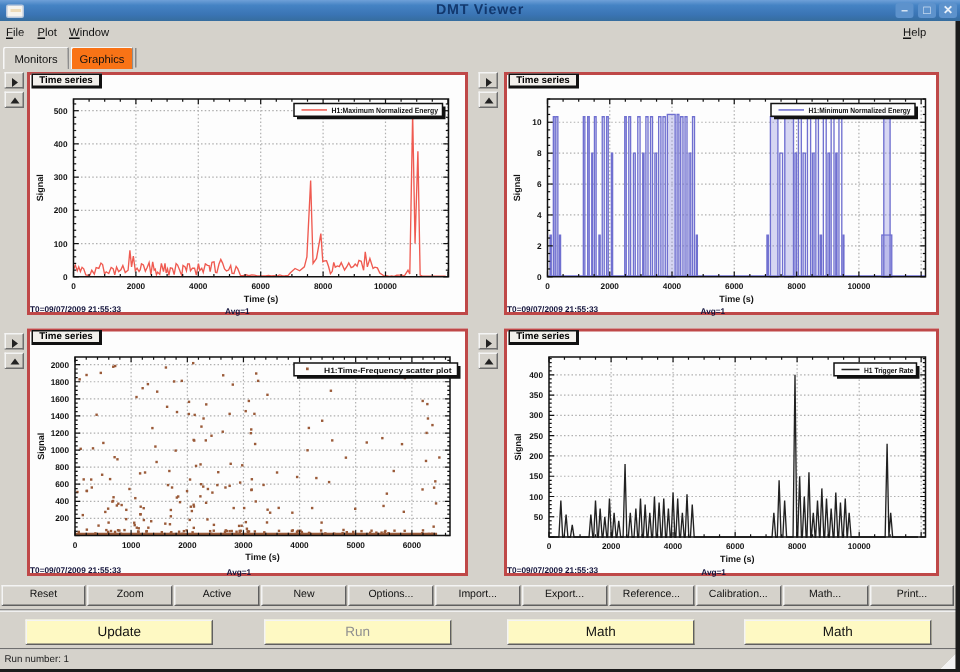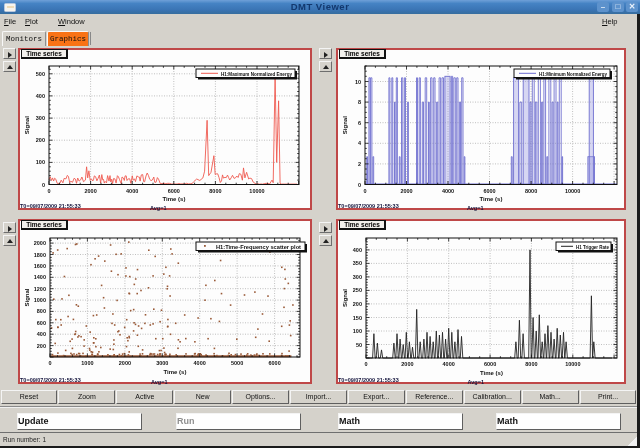--- a/index.html
+++ b/index.html
@@ -3,55 +3,55 @@
 * { margin:0; padding:0; box-sizing:border-box; }
 body { width:640px; height:448px; overflow:hidden; font-family:"Liberation Sans", sans-serif; background:#d5d2cb; position:relative; }
 .titlebar { position:absolute; left:0; top:0; width:640px; height:14px;
   background:linear-gradient(#6fa0d8 0%, #4583c4 25%, #3a74b4 70%, #366d9e 100%); }
 .title { position:absolute; left:0; right:0; top:1px; text-align:center; font-size:9.5px; font-weight:bold; color:#12386e; letter-spacing:0.5px; }
 .ticon { position:absolute; left:4px; top:2.5px; width:12px; height:9px; background:#f7f4ee; border-radius:1.5px; border:1px solid #b9c8dd; }
 .ticon::after { content:""; position:absolute; left:2px; top:2px; width:7px; height:2.5px; background:#eedbb8; }
 .wbtn { position:absolute; top:2px; width:12px; height:10px; background:#5d92cc; border-radius:2px; color:#eaf2fb; font-size:8px; line-height:9px; text-align:center; font-weight:bold; }
 .menubar { position:absolute; left:0; top:14px; width:588px; height:16px; font-size:7.5px; background:#d5d2cb; color:#111; }
 .menubar span { position:absolute; top:3px; }
-.tabbar { position:absolute; left:0; top:30px; width:535px; height:16px;font-family:Liberation Mono, monospace; }
+.tabbar { position:absolute; left:0; top:30px; width:535px; height:16px; }
 .tab { position:absolute; top:1px; height:15px; font-size:7.5px; color:#111; text-align:center;
   border:1px solid #8d8d8d; border-bottom:none; border-top-color:#f8f8f8; border-left-color:#f8f8f8;
   background:#d5d2cb; padding-top:2.5px; border-radius:2px 2px 0 0; }
 .tab.on { background:#f97316; }
 .tabedge { position:absolute; left:90px; top:2px; width:1px; height:13px; background:#888; }
 .panel { position:absolute; background:#fdfdfd; border:2px solid #bf4848; }
 .ptab { position:absolute; left:1px; top:-1px; width:47px; height:10px; background:#f2f0ec;
   border:1px solid #111; border-right:2px solid #111; border-bottom:2px solid #111;
   font-size:6.5px; font-weight:bold; text-align:center; line-height:8px; z-index:3; }
 .gbtn { position:absolute; width:13px; height:11px; background:#d5d2cb;
   border:1px solid; border-color:#f4f4f4 #6e6e6e #6e6e6e #f4f4f4; }
 .tri-r { position:absolute; left:4px; top:2.5px; width:0; height:0; border-left:4px solid #222; border-top:3px solid transparent; border-bottom:3px solid transparent; }
 .tri-u { position:absolute; left:3px; top:3px; width:0; height:0; border-bottom:4px solid #222; border-left:3.5px solid transparent; border-right:3.5px solid transparent; }
 .row1 { position:absolute; left:0px; top:390px; width:637px; height:14px; display:flex; }
 .btn1 { flex:1 1 0; margin:0 0.5px; background:#d5d2cb; border:1px solid; border-color:#f4f4f4 #5f5f5f #5f5f5f #f4f4f4; font-size:7px; color:#111; text-align:center; line-height:11px; }
-.btn2 { position:absolute; top:413px; width:125px; height:17px; background:#ffffff; border:1px solid; border-color:#f4f4f4 #5f5f5f #5f5f5f #f4f4f4; font-size:9px; font-weight:bold; color:#111; text-align:left; line-height:14px; }
+.btn2 { position:absolute; top:413px; width:125px; height:17px; background:#fef9c3; border:1px solid; border-color:#f4f4f4 #5f5f5f #5f5f5f #f4f4f4; font-size:9px; font-weight:normal; color:#111; text-align:center; line-height:14px; }
 .sep { position:absolute; left:0; width:640px; height:1px; }
 .statusbar { position:absolute; left:0; top:433px; width:640px; height:13px; font-size:6.5px; background:#d5d2cb; color:#222; }
 .rborder { position:absolute; right:0; top:14px; width:3px; height:434px; background:#1b1b1b; }
 .bborder { position:absolute; left:0; top:446px; width:640px; height:2px; background:#1b1b1b; }
 .grip { position:absolute; right:3px; top:435px; width:11px; height:11px;
   background:linear-gradient(135deg, transparent 55%, #f2f2f2 55%); }
 </style></head><body>
 <div class="titlebar">
  <div class="ticon"></div>
  <div class="title">DMT Viewer</div>
  <div class="wbtn" style="left:597px">–</div>
  <div class="wbtn" style="left:612px">□</div>
  <div class="wbtn" style="left:626px">✕</div>
 </div>
 <div class="menubar">
  <span style="left:4px"><u>F</u>ile</span>
  <span style="left:25px"><u>P</u>lot</span>
- <span style="left:58px"><u>W</u>indow</span>
+ <span style="left:46px"><u>W</u>indow</span>
  <span style="left:602px"><u>H</u>elp</span>
 </div>
 <div class="tabbar">
  <div class="tab" style="left:2px;width:44px">Monitors</div>
  <div class="tab on" style="left:47px;width:42px">Graphics</div>
  <div class="tabedge"></div>
 </div>
 <div class="gbtn" style="left:3px;top:48px">
     <span class="tri-r"></span>
   </div>

